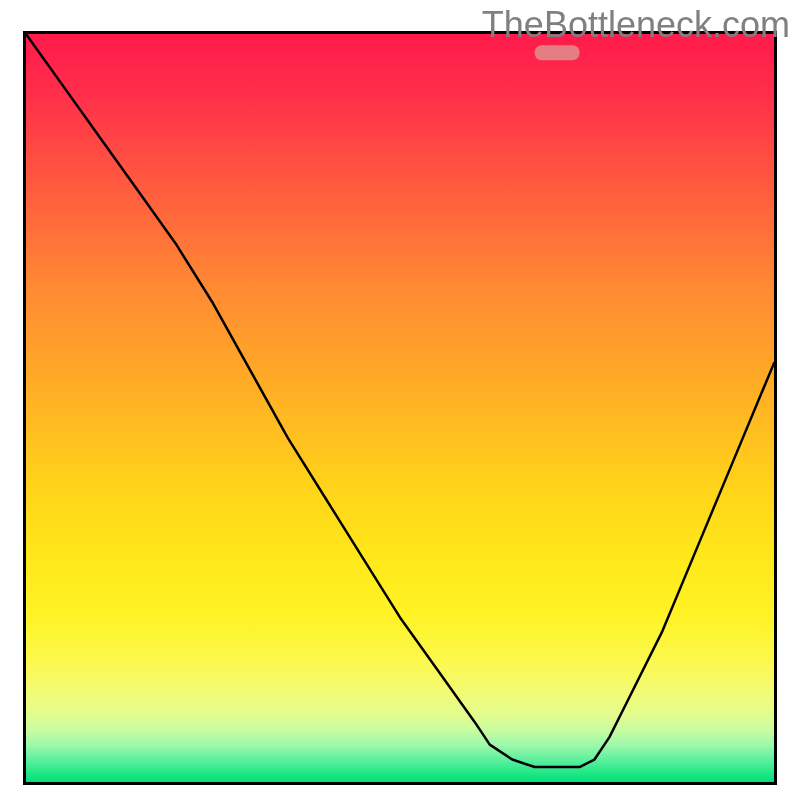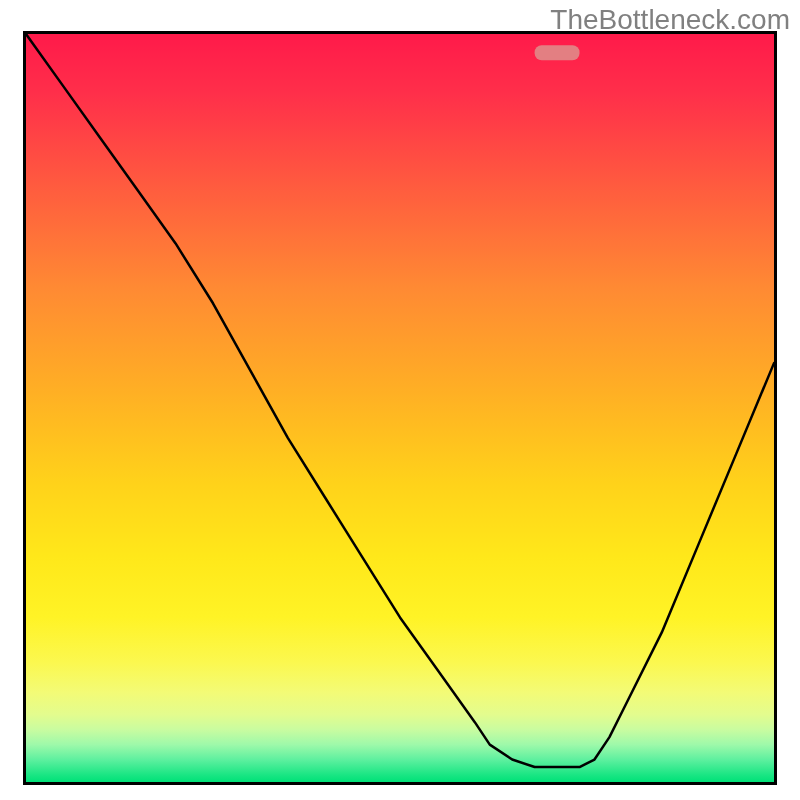--- a/index.html
+++ b/index.html
@@ -13,21 +13,21 @@
   }
   .wrap {
     position: relative;
     width: 800px;
     height: 800px;
   }
   .watermark {
     position: absolute;
     top: 4px;
     right: 10px;
-    font-size: 28px;
+    font-size: 36px;
     font-weight: 400;
     color: #808080;
     letter-spacing: 0px;
     z-index: 10;
   }
   .plot-frame {
     position: absolute;
     left: 23px;
     top: 31px;
     width: 754px;

